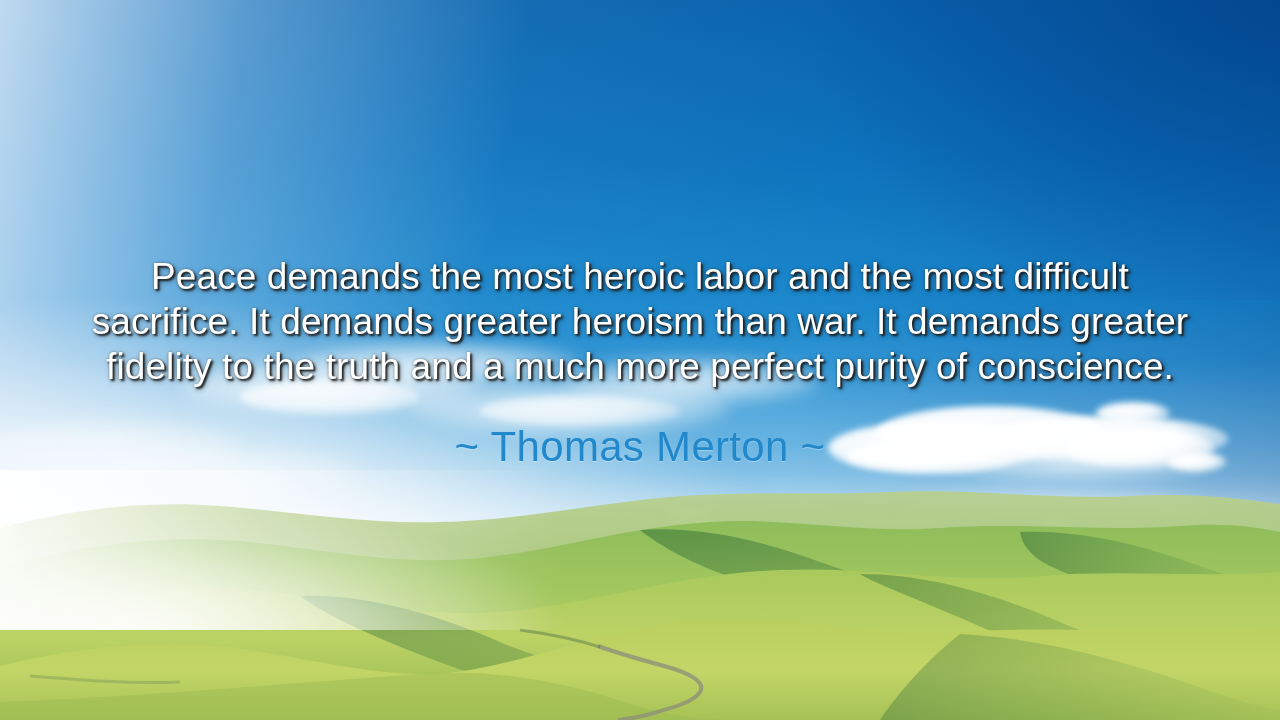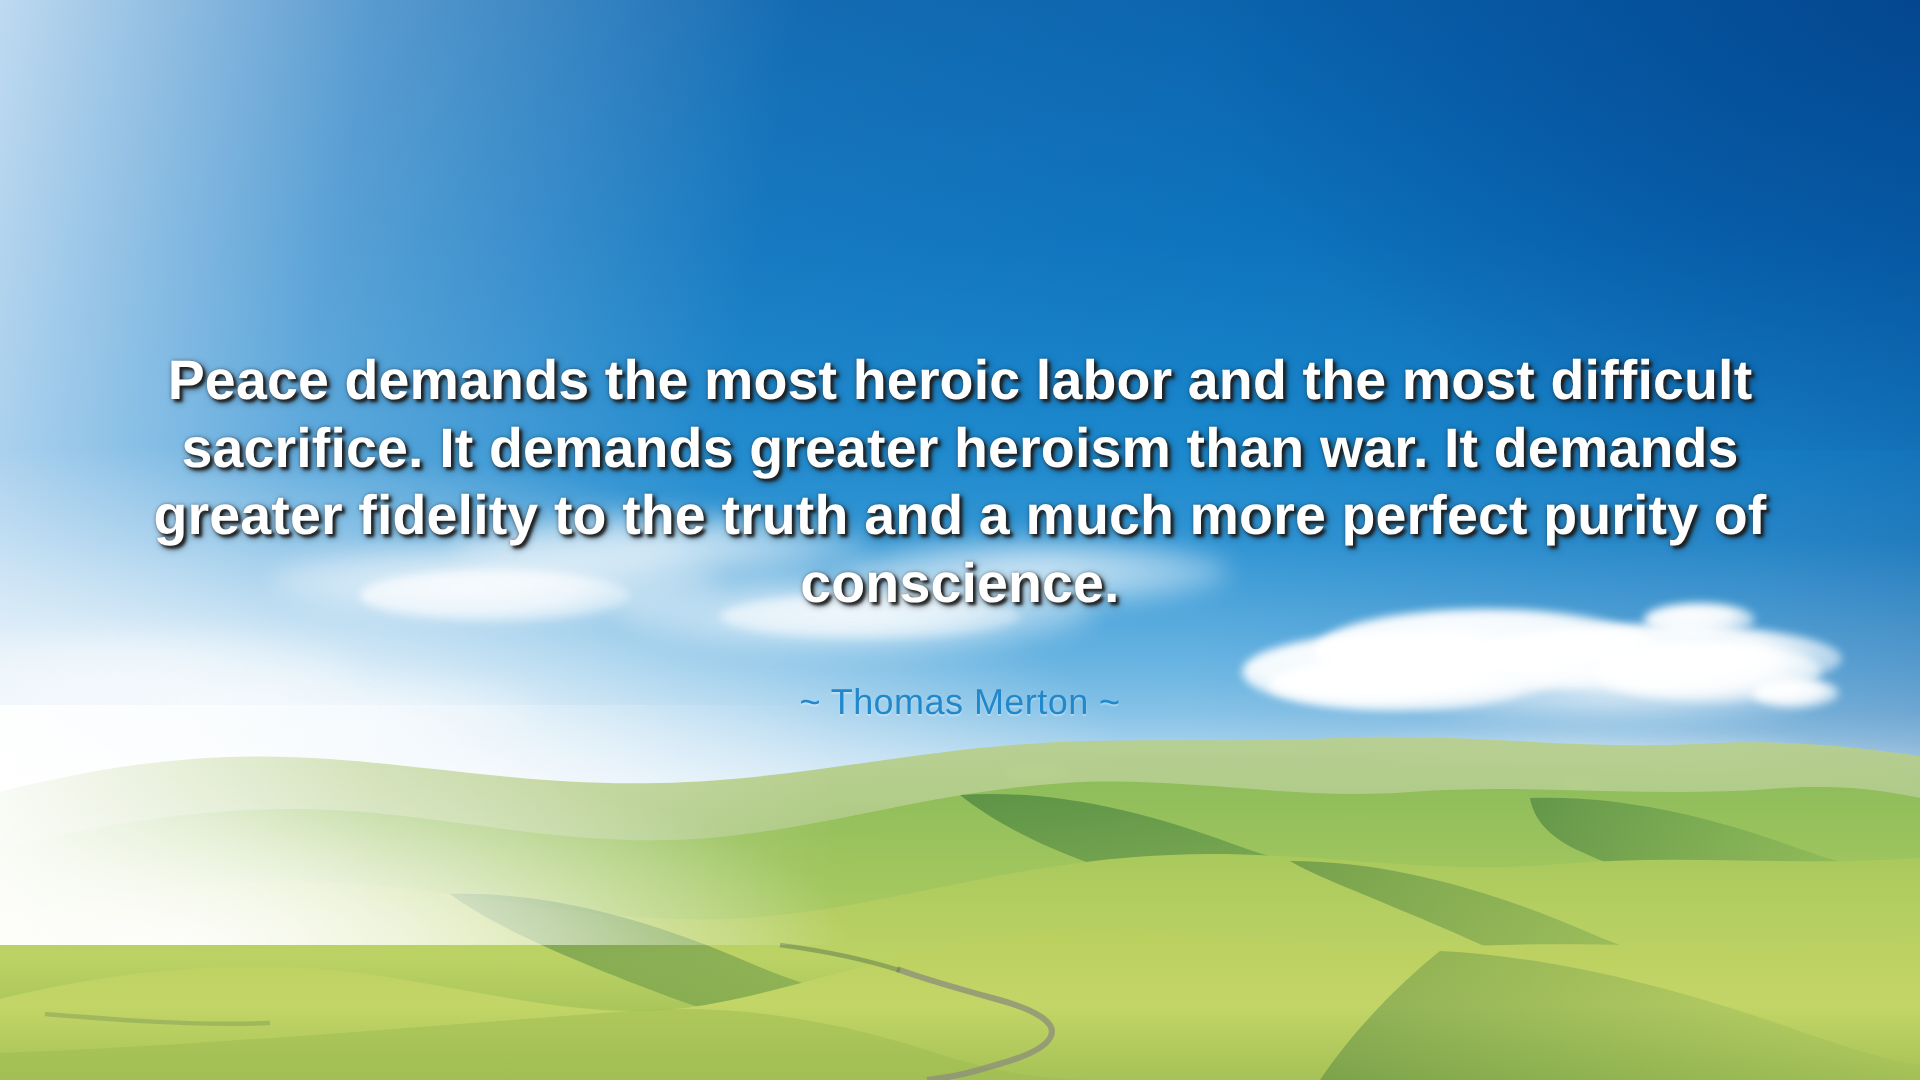--- a/index.html
+++ b/index.html
@@ -97,32 +97,32 @@
     display:flex; flex-direction:column;
     align-items:center; justify-content:center;
     padding:0 56px;
   }
   .quote-text {
     width:1100px;
     text-align:center;
     color:#ffffff;
     font-size:37px;
     line-height:45px;
-    font-weight:700;
+    font-weight:400;
     letter-spacing:0.1px;
     text-shadow:
        2px 2px 2px rgba(28,28,28,0.92),
        2px 2px 5px rgba(20,20,20,0.55),
        0 0 2px rgba(40,40,40,0.45);
     margin-bottom:38px;
   }
   .quote-author {
     text-align:center;
     color:#2288cc;
-    font-size:24px;
+    font-size:42px;
     line-height:40px;
     font-weight:400;
     letter-spacing:0.3px;
     text-shadow:0 1px 1px rgba(255,255,255,0.35);
   }
 </style>
 </head>
 <body>
 
 <div id="stage">

